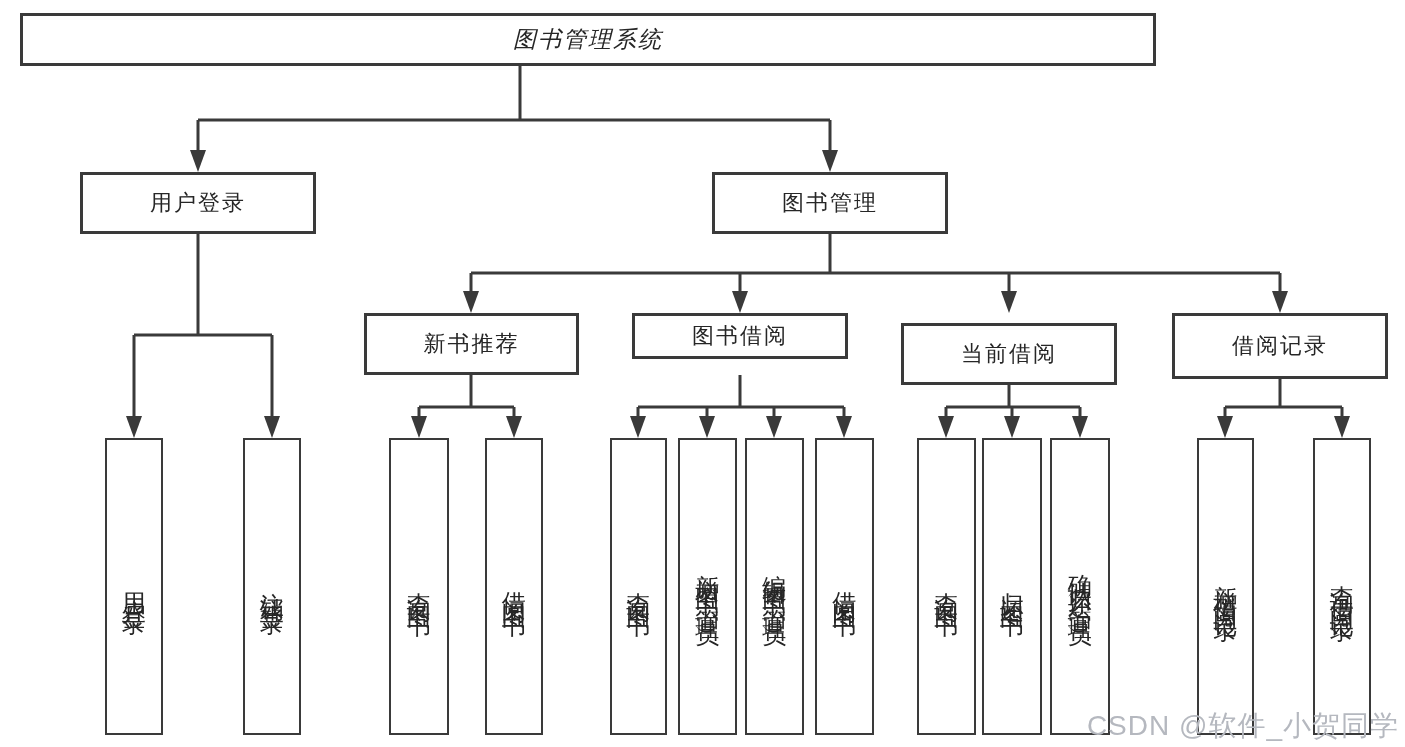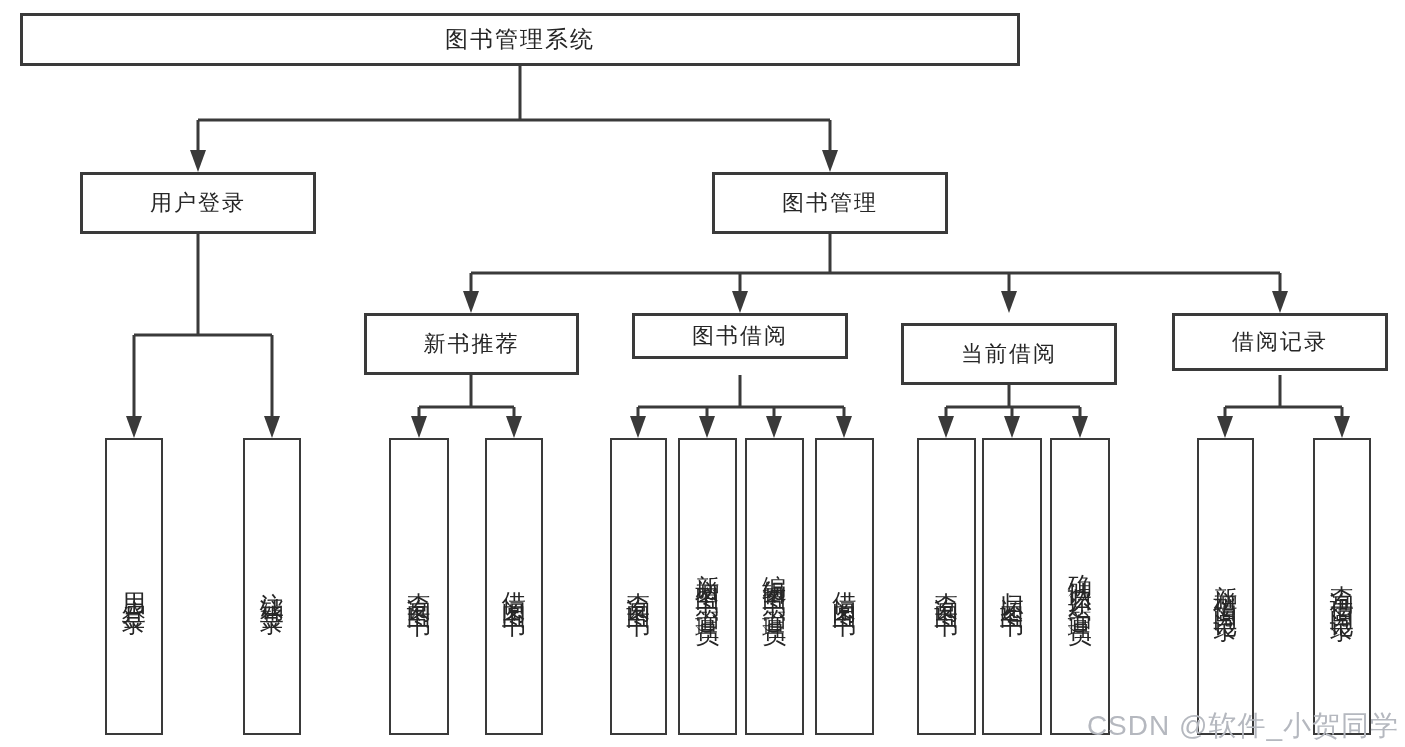--- a/index.html
+++ b/index.html
@@ -102,41 +102,41 @@
       <use href="#ah" xlink:href="#ah" x="774" y="438"></use>
       <use href="#ah" xlink:href="#ah" x="844" y="438"></use>
       <use href="#ah" xlink:href="#ah" x="946" y="438"></use>
       <use href="#ah" xlink:href="#ah" x="1012" y="438"></use>
       <use href="#ah" xlink:href="#ah" x="1080" y="438"></use>
       <use href="#ah" xlink:href="#ah" x="1225" y="438"></use>
       <use href="#ah" xlink:href="#ah" x="1342" y="438"></use>
     </g>
   </svg>
 
-  <div class="box hbox root-box" style="left:20px; top:13px; width:1000px; height:53px;">
+  <div class="box hbox root-box" style="left:20px; top:13px; width:1136px; height:53px;font-style:italic;">
     <span>图书管理系统</span>
   </div>
 
   <div class="box hbox" style="left:80px; top:172px; width:236px; height:62px;">
     <span>用户登录</span>
   </div>
   <div class="box hbox" style="left:712px; top:172px; width:236px; height:62px;">
     <span>图书管理</span>
   </div>
 
   <div class="box hbox" style="left:364px; top:313px; width:215px; height:62px;">
     <span>新书推荐</span>
   </div>
   <div class="box hbox" style="left:632px; top:313px; width:216px; height:46px;">
     <span>图书借阅</span>
   </div>
   <div class="box hbox" style="left:901px; top:323px; width:216px; height:62px;">
     <span>当前借阅</span>
   </div>
-  <div class="box hbox" style="left:1172px; top:313px; width:216px; height:58px;">
+  <div class="box hbox" style="left:1172px; top:313px; width:216px; height:66px;">
     <span>借阅记录</span>
   </div>
 
   <div class="box leaf" style="left:105px; top:438px; width:58px; height:297px;">
     <span>用户登录</span>
   </div>
   <div class="box leaf" style="left:243px; top:438px; width:58px; height:297px;">
     <span>注销登录</span>
   </div>
 

